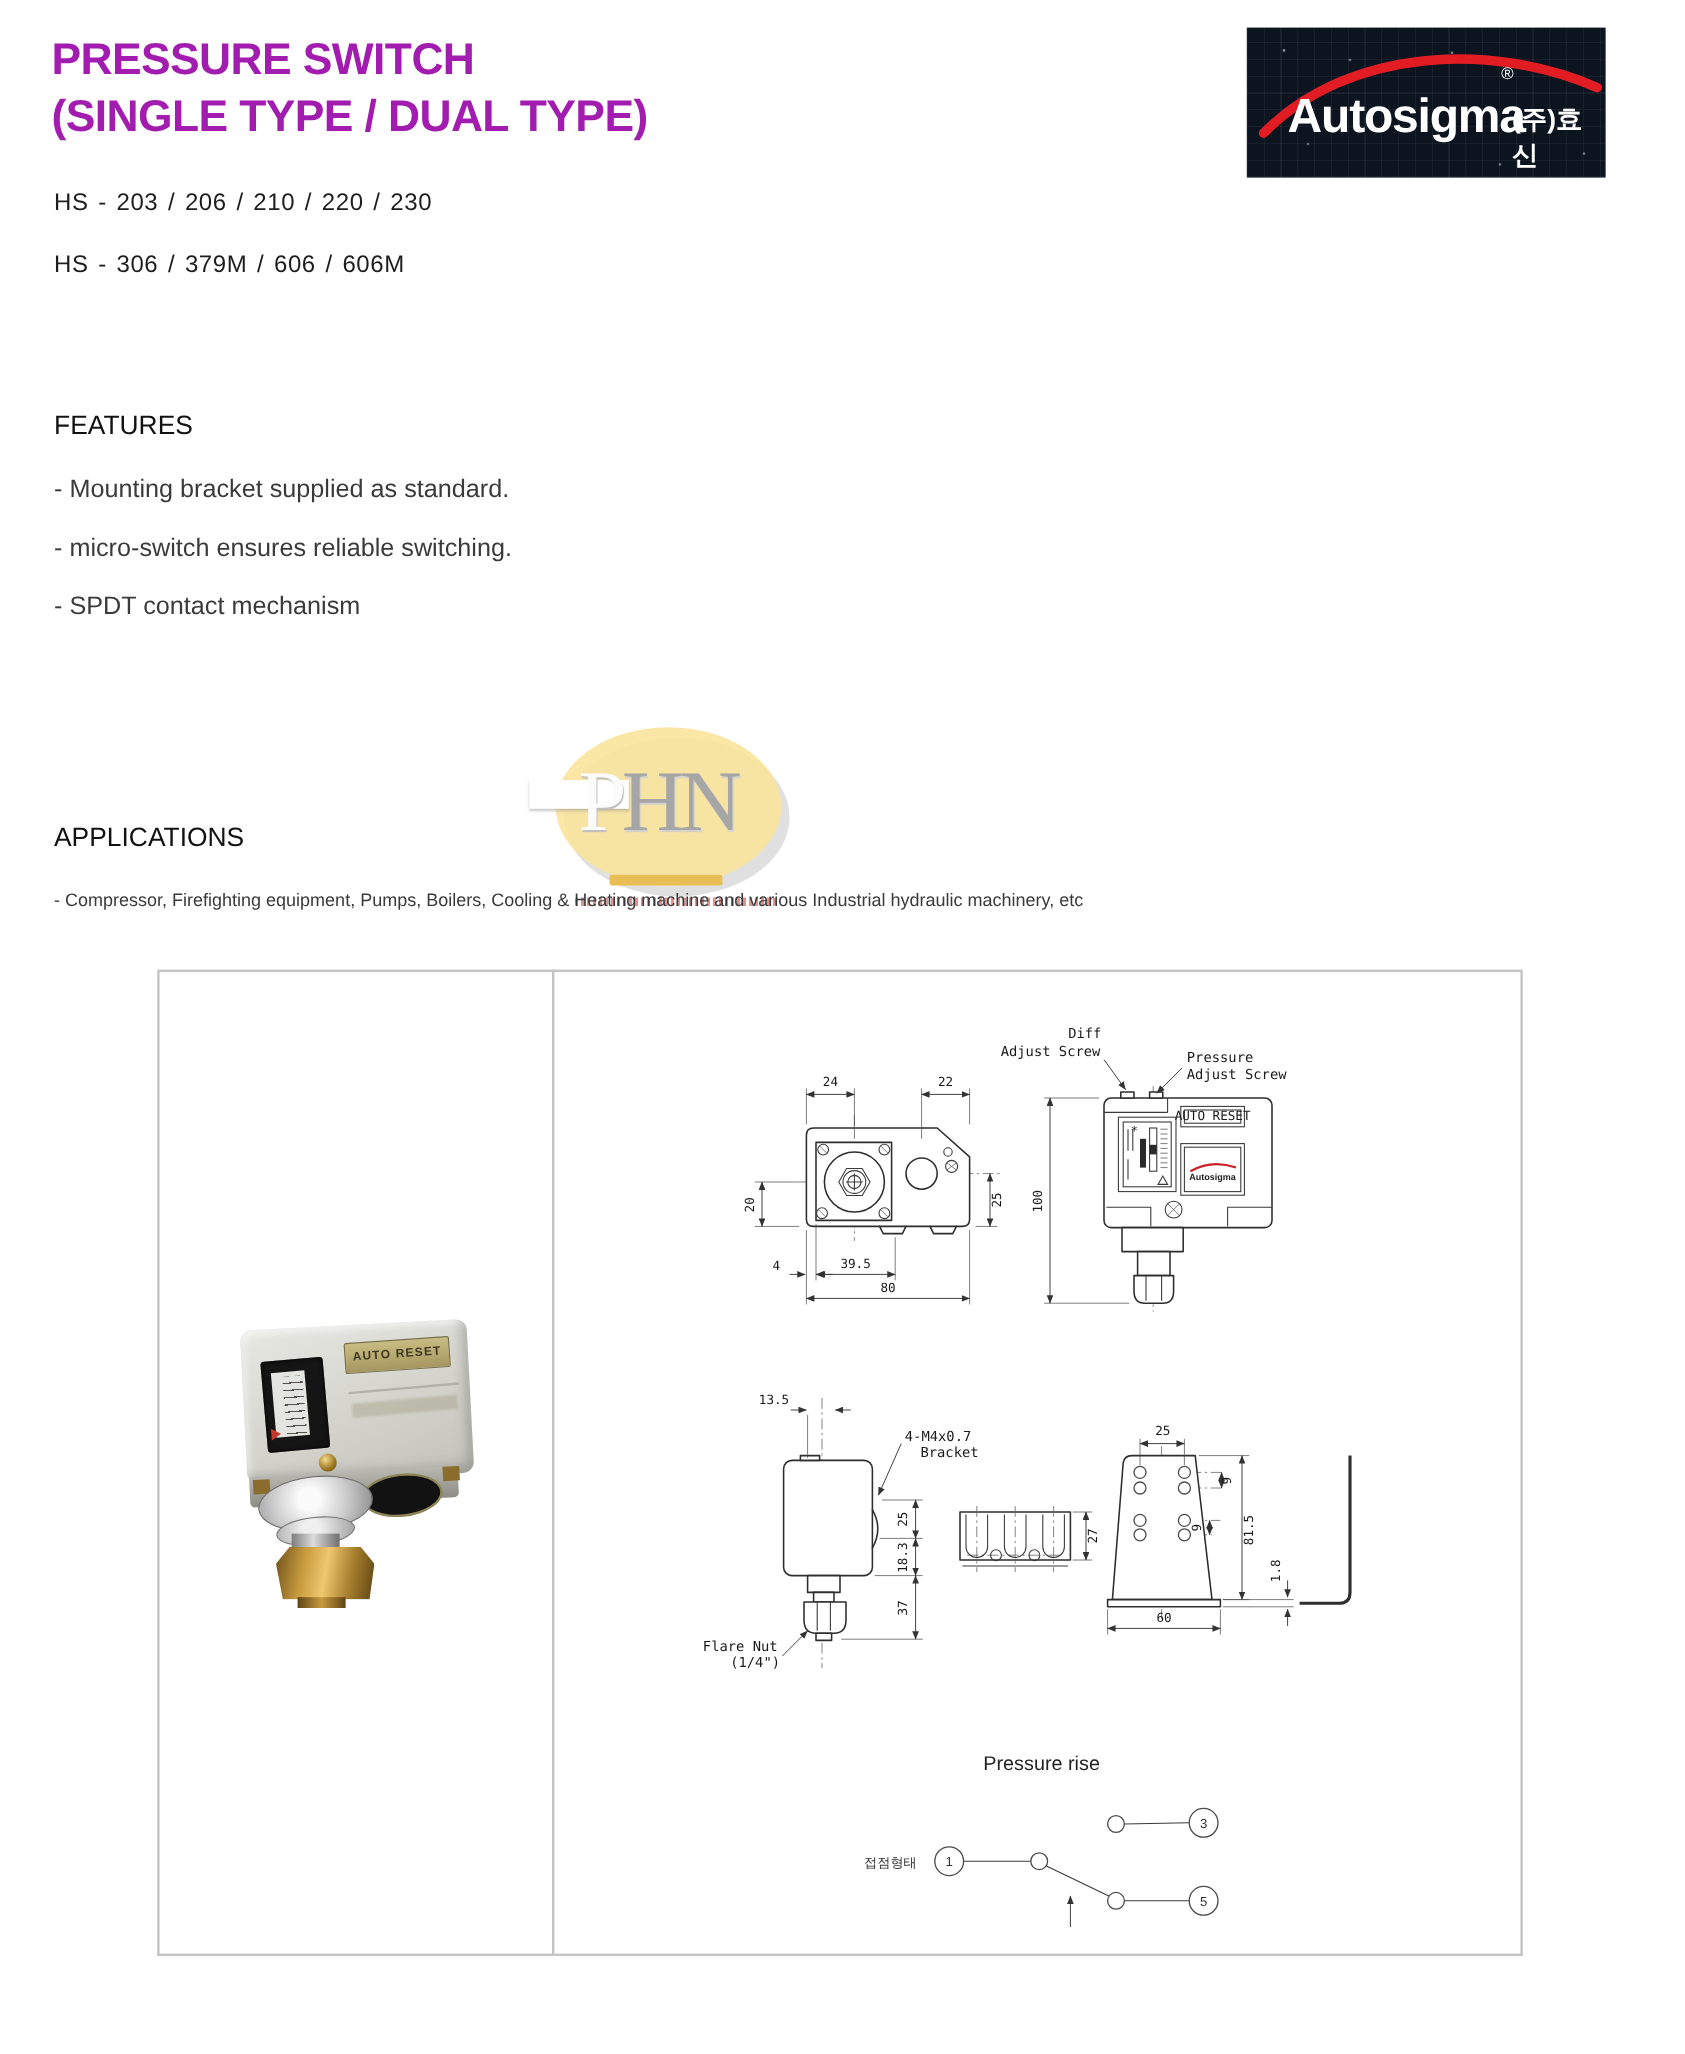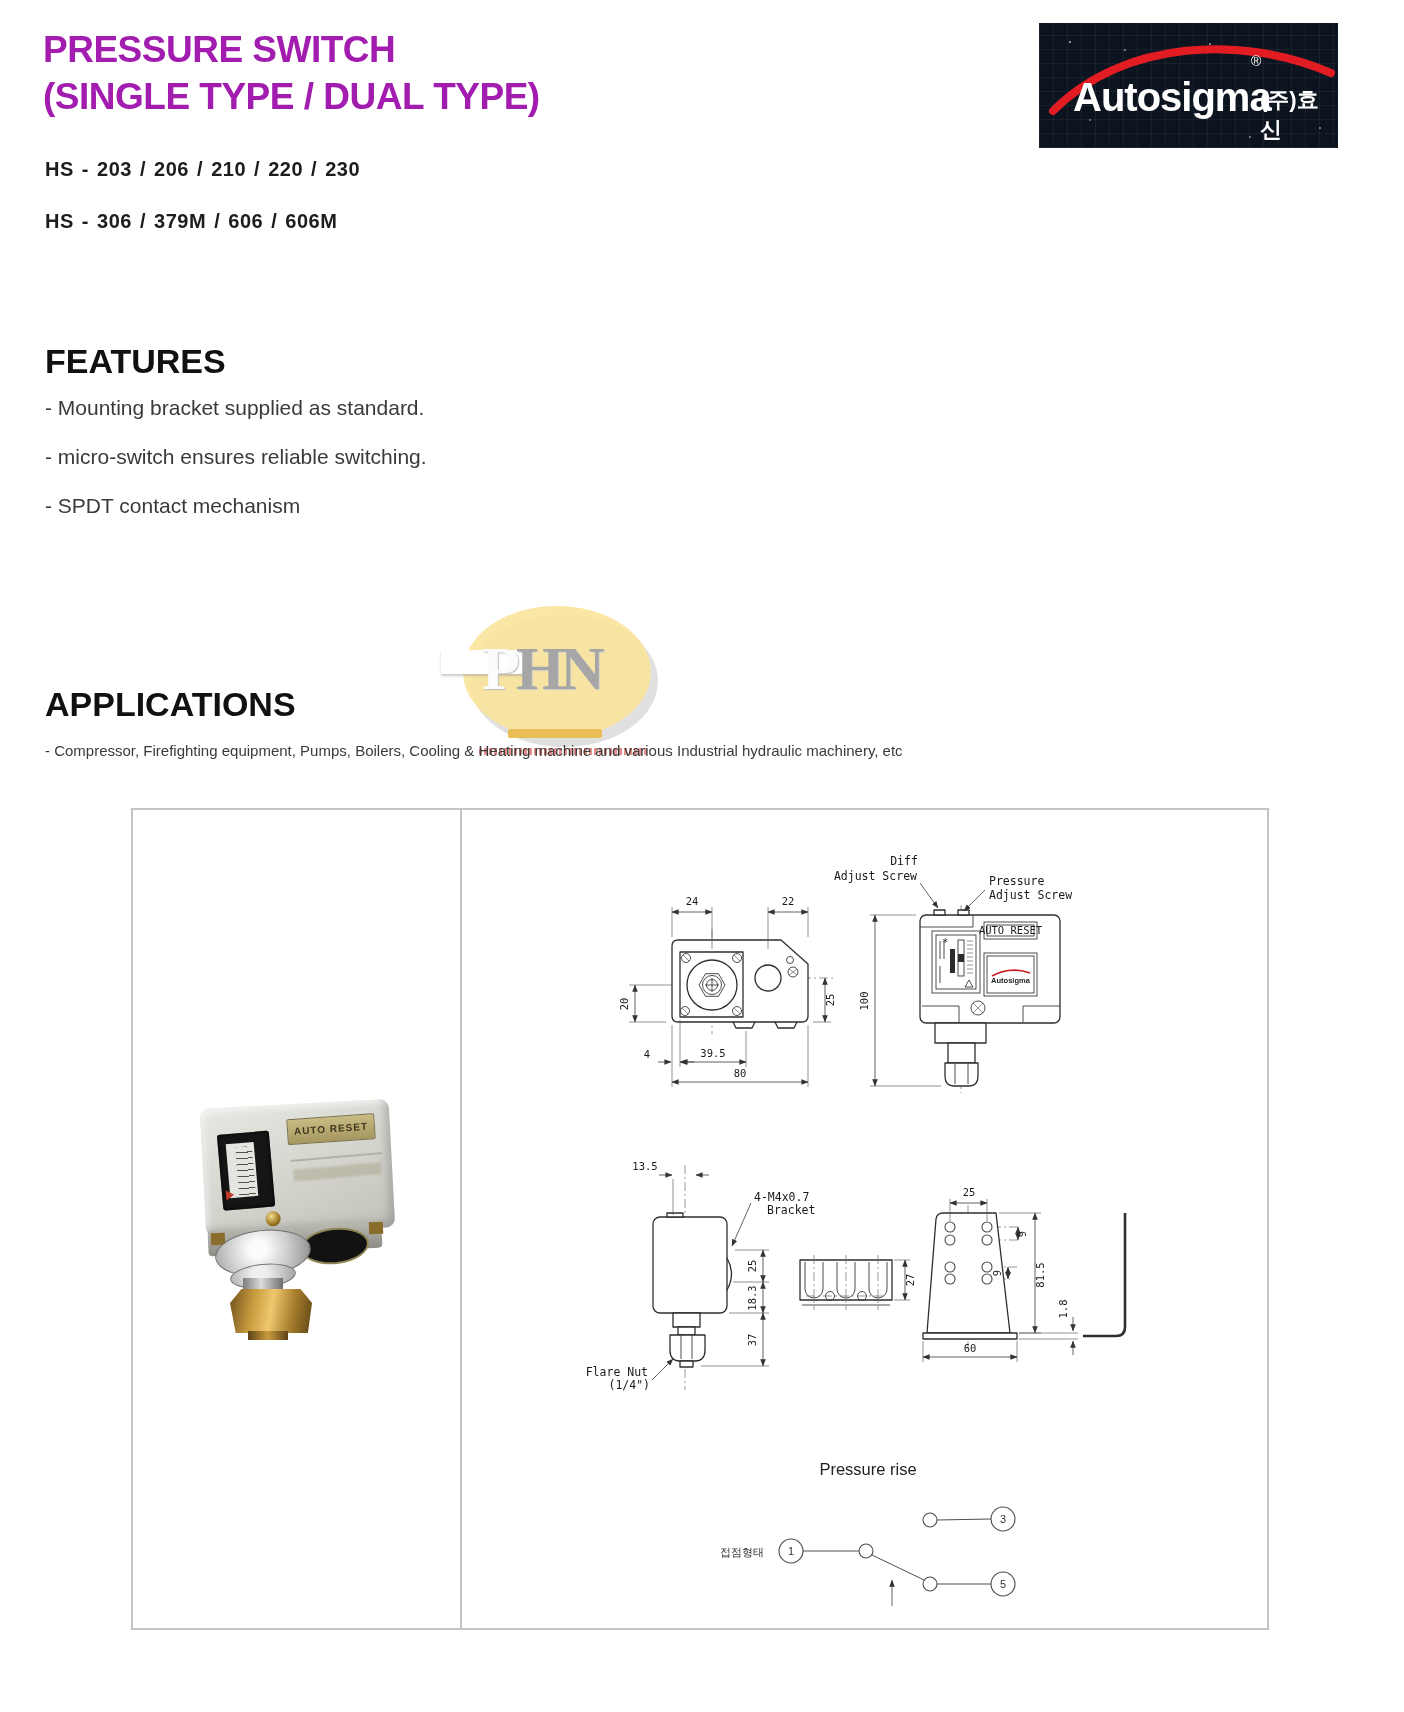--- a/index.html
+++ b/index.html
@@ -2,46 +2,46 @@
 <html><head>
 <meta charset="utf-8">
 <style>
   html,body{margin:0;padding:0;background:#fff;}
   .page{position:relative;width:1404px;height:1712px;background:#fff;overflow:hidden;
         font-family:"Liberation Sans",sans-serif;color:#1c1c1c;}
   .abs{position:absolute;}
 
   
   .title{left:43px;top:26px;font-size:37px;line-height:47px;font-weight:700;color:#a21caf;letter-spacing:-.5px;}
-  .models{left:45px;top:158px;font-size:20px;font-weight:700;color:#1d1d1d;letter-spacing:.5px;word-spacing:2px;}
+  .models{left:45px;top:158px;font-size:20px;font-weight:400;color:#1d1d1d;letter-spacing:.5px;word-spacing:2px;}
   .models div{margin-bottom:29px;}
 
   .logo{left:1039px;top:23px;width:299px;height:125px;background:#0c1420;overflow:hidden;
         background-image:repeating-linear-gradient(0deg,rgba(255,255,255,.05) 0 1px,transparent 1px 14px),
                          repeating-linear-gradient(90deg,rgba(255,255,255,.05) 0 1px,transparent 1px 14px);}
   .logo-brand{position:absolute;left:34px;top:52px;font-size:40px;font-weight:700;color:#fff;letter-spacing:-1px;}
   .logo-reg{position:absolute;left:212px;top:30px;font-size:14px;color:#fff;}
   .logo-co{position:absolute;left:221px;top:62px;font-size:22px;font-weight:700;color:#fff;}
   .logo-dots{position:absolute;left:30px;top:18px;width:2px;height:2px;background:rgba(255,255,255,.55);
         box-shadow:55px 8px rgba(255,255,255,.4),140px 2px rgba(255,255,255,.45),220px 14px rgba(255,255,255,.4),
                    250px 86px rgba(255,255,255,.4),20px 78px rgba(255,255,255,.35),180px 95px rgba(255,255,255,.4);}
 
   
-  .h2{font-size:34px;font-weight:700;color:#111;}
+  .h2{font-size:22px;font-weight:400;color:#111;}
   .feat-head{left:45px;top:342px;}
   .feat-list{left:45px;top:396px;font-size:21px;color:#3a3a3a;}
   .feat-list div{height:49px;}
   .app-head{left:45px;top:685px;}
   .app-text{left:45px;top:742px;font-size:15px;color:#3a3a3a;z-index:3;}
 
   
   .wm-shadow{left:470px;top:615px;width:188px;height:132px;border-radius:50%;background:#c6c6c6;opacity:.55;z-index:0;}
   .wm-oval{left:463px;top:606px;width:188px;height:132px;border-radius:50%;background:#fae49c;opacity:.9;z-index:1;}
   .wm-bar{left:441px;top:650px;width:83px;height:24px;background:#fff;box-shadow:0 2px 2px rgba(150,150,150,.5);z-index:2;}
-  .wm-letters{left:482px;top:610px;font-family:"Liberation Serif",serif;font-weight:700;font-size:62px;line-height:116px;
+  .wm-letters{left:482px;top:610px;font-family:"Liberation Serif",serif;font-weight:400;font-size:72px;line-height:116px;
               letter-spacing:-4px;z-index:3;}
   .wm-letters .p{color:#fbfbfb;text-shadow:1px 1px 1px #bdbdbd;}
   .wm-letters .hn{color:#a6a6a6;text-shadow:1px 1px 1px #cfcfcf;}
   .wm-under{left:508px;top:729px;width:94px;height:9px;background:#e9bf55;border-radius:2px;z-index:2;}
   .wm-red{left:479px;top:748px;width:168px;height:7px;z-index:1;border-radius:2px;filter:blur(.6px);
           background:repeating-linear-gradient(90deg,rgba(205,55,45,.55) 0 3px,rgba(205,55,45,0) 3px 5px);}
 
   
   .panel{left:131px;top:808px;width:1138px;height:822px;border:2px solid #c4c4c4;box-sizing:border-box;}
   .panel-divider{left:460px;top:808px;width:2px;height:822px;background:#c4c4c4;}

